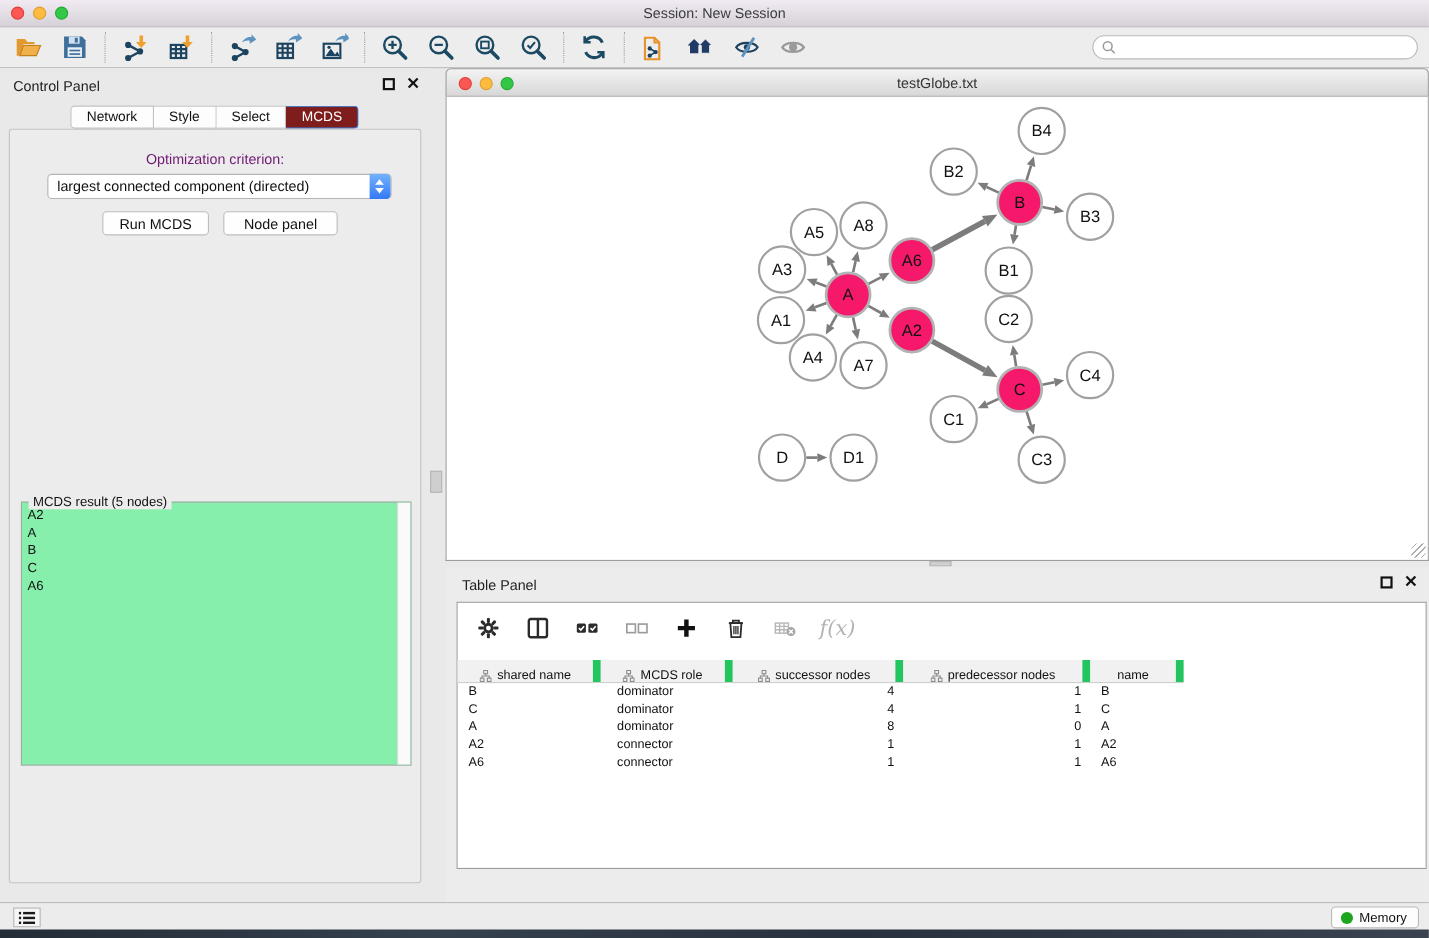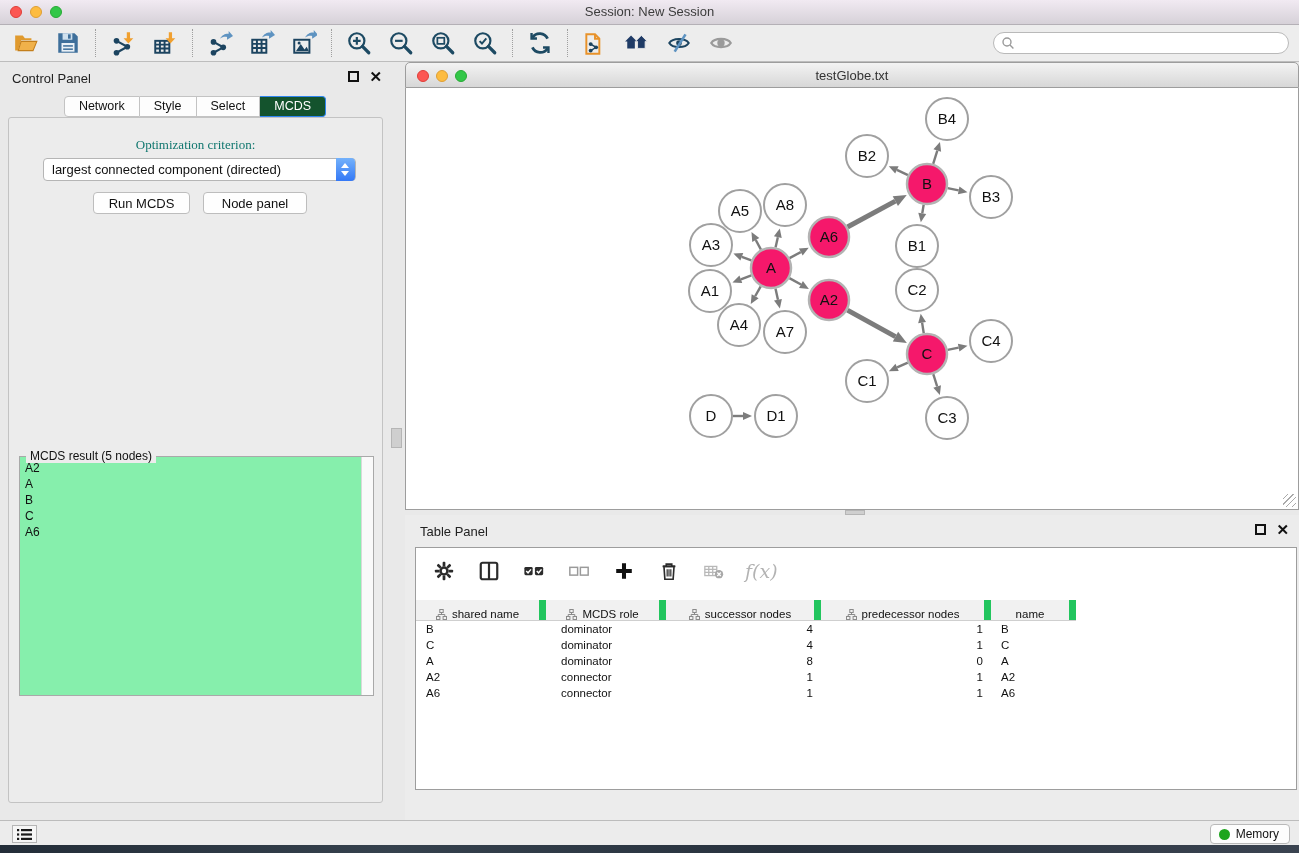--- a/index.html
+++ b/index.html
@@ -32,25 +32,25 @@
   .panel-head { position:absolute; left:12px; top:9px; font-size:13px; color:#222; }
   .panel-icons { position:absolute; right:8px; top:9px; display:flex; gap:10px; align-items:center; }
   .float-box { width:11px; height:11px; border:2px solid #111; display:inline-block; }
   .close-x { font-size:15px; font-weight:bold; color:#111; line-height:11px; }
 
   .cp-tabs { position:absolute; left:0; right:0; top:34px; display:flex; justify-content:center; }
   .cp-tabs .tab, .bottom-tabs .tab { height:21px; line-height:19px; padding:0 14px; background:#fdfdfd;
     border:1px solid #c3c3c3; border-left:none; font-size:12.5px; color:#111; cursor:pointer; }
   .cp-tabs .tab:first-child, .bottom-tabs .tab:first-child { border-left:1px solid #c3c3c3; border-radius:4px 0 0 4px;text-align:right; }
   .cp-tabs .tab:last-child, .bottom-tabs .tab:last-child { border-radius:0 4px 4px 0; }
-  .cp-tabs .tab.active, .bottom-tabs .tab.active { background:#14532d; border-color:#2f86f0; color:#fff; }
+  .cp-tabs .tab.active, .bottom-tabs .tab.active { background:#7f1d1d; border-color:#2f86f0; color:#fff; }
 
   .cp-body { position:absolute; left:8px; top:55px; width:375px; height:686px;
     border:1px solid #c3c3c3; border-radius:3px; background:#ececec; }
-  .opt-label { position:absolute; left:0; right:0; top:19px; text-align:center; font-size:13px; color:#0f766e;font-family:Liberation Serif, serif; }
+  .opt-label { position:absolute; left:0; right:0; top:19px; text-align:center; font-size:13px; color:#701a75; }
   .dropdown { position:absolute; left:34px; top:40px; width:313px; height:23px; background:#fff;
     border:1px solid #b5b5b5; border-radius:4px; font-size:13px; color:#111; line-height:21px;
     padding-left:8px; cursor:pointer; }
   .dd-stepper { position:absolute; right:0; top:-1px; width:19px; height:23px; border-radius:0 4px 4px 0;
     background:linear-gradient(#74b2fb,#3478f6); }
   .dd-stepper .up { position:absolute; left:5px; top:5px; width:0; height:0;
     border-left:4.5px solid transparent; border-right:4.5px solid transparent; border-bottom:5px solid #fff; }
   .dd-stepper .down { position:absolute; left:5px; bottom:5px; width:0; height:0;
     border-left:4.5px solid transparent; border-right:4.5px solid transparent; border-top:5px solid #fff; }
   .cp-btn { position:absolute; top:74px; height:22px; background:#fefefe; border:1px solid #bdbdbd;

